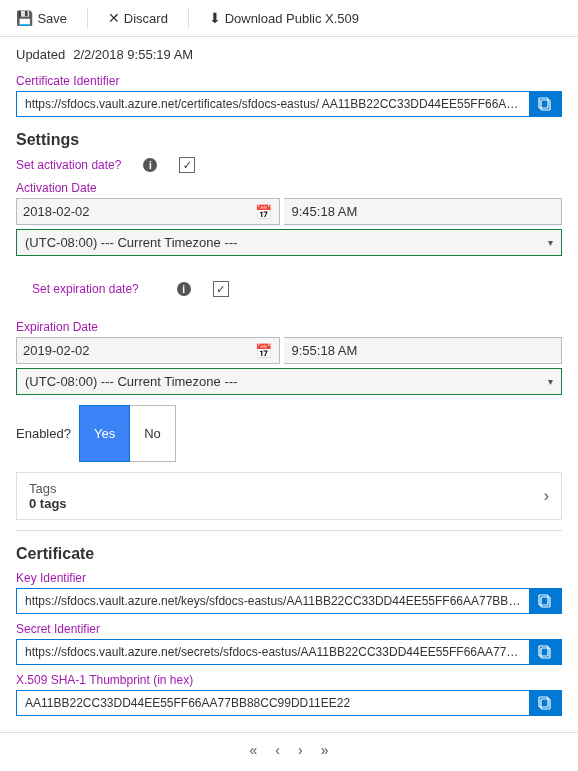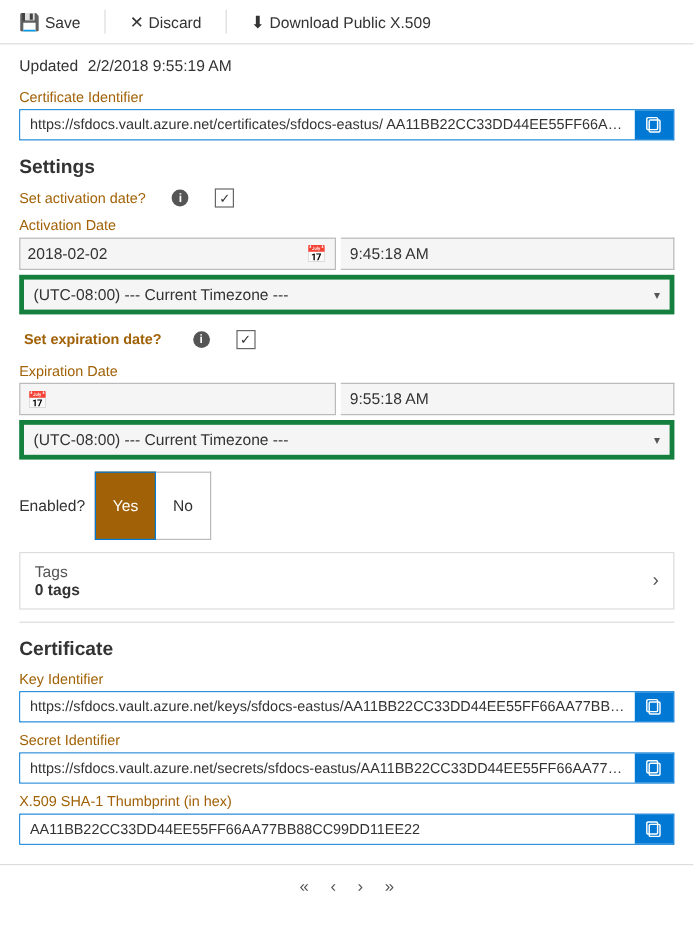--- a/index.html
+++ b/index.html
@@ -38,21 +38,21 @@
     .meta-row {
       display: flex;
       align-items: center;
       gap: 8px;
       margin-bottom: 12px;
     }
     .meta-label { font-size: 13px; color: #333; font-weight: 400; }
     .meta-value { font-size: 13px; color: #333; }
     .field-label {
       font-size: 12px;
-      color: #a16207;
+      color: #a21caf;
       margin-bottom: 3px;
       margin-top: 8px;
     }
     .input-with-copy {
       display: flex;
       align-items: stretch;
       border: 1px solid #0078d4;
       background: #fff;
     }
     .input-text {
@@ -153,41 +153,41 @@
       border-left: none;
       background: #f5f5f5;
       padding: 5px 8px;
       font-size: 13px;
       color: #333;
       outline: none;
     }
     .timezone-row {
       display: flex;
       align-items: center;
-      border: 4px solid #15803d;
+      border: 1px solid #15803d;
       background: #f5f5f5;
       padding: 5px 8px;
       margin-bottom: 10px;
       cursor: pointer;
     }
     .timezone-text {
       flex: 1;
       font-size: 13px;
       color: #333;
     }
     .chevron { font-size: 10px; color: #555; }
     .enabled-row {
       display: flex;
       align-items: center;
       gap: 0;
       margin: 10px 0;
     }
     .enabled-label { font-size: 13px; color: #333; margin-right: 8px; }
     .toggle-yes {
-      background: #a16207;
+      background: #3b82f6;
       color: #fff;
       border: 1px solid #0078d4;
       padding: 20px 14px;
       font-size: 13px;
       cursor: pointer;
     }
     .toggle-no {
       background: #fff;
       color: #333;
       border: 1px solid #bbb;
@@ -282,28 +282,29 @@
       <span class="cal-icon">📅</span>
     </div>
     <input class="time-input" type="text" value="9:45:18 AM" style="">
   </div>
   <div class="timezone-row">
     <span class="timezone-text">(UTC-08:00) --- Current Timezone ---</span>
     <span class="chevron">▾</span>
   </div>
 
   <div class="settings-row">
-    <span class="field-label" style="margin:4px;font-weight:bold;">Set expiration date?</span>
+    <span class="field-label" style="margin:16px;">Set expiration date?</span>
     <span class="info-icon">i</span>
     <div class="checkbox checked"></div>
   </div>
 
   <div class="field-label">Expiration Date</div>
   <div class="date-row">
     <div class="date-input">
+      <input type="text" value="2019-02-02" style="">
       <span class="cal-icon">📅</span>
     </div>
     <input class="time-input" type="text" value="9:55:18 AM" style="">
   </div>
   <div class="timezone-row">
     <span class="timezone-text">(UTC-08:00) --- Current Timezone ---</span>
     <span class="chevron">▾</span>
   </div>
 
   <div class="enabled-row">

